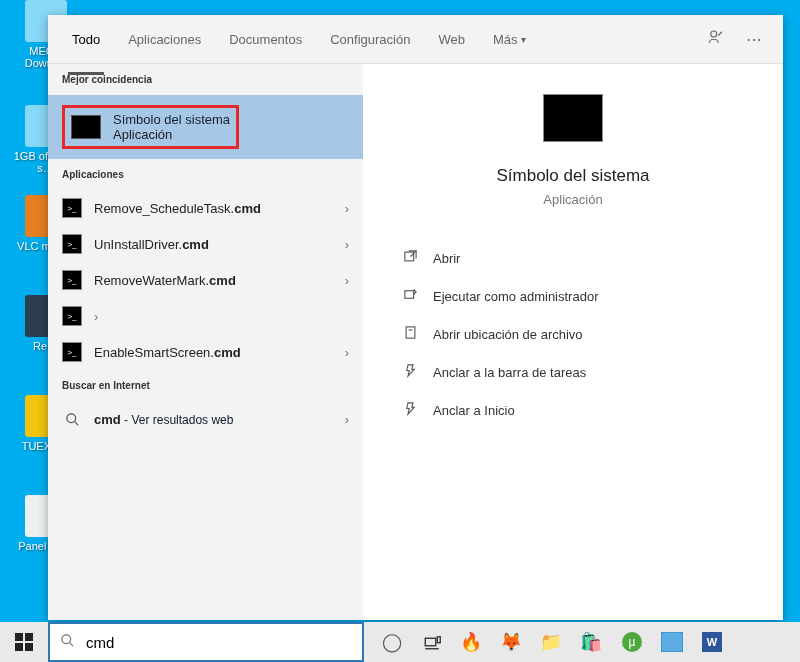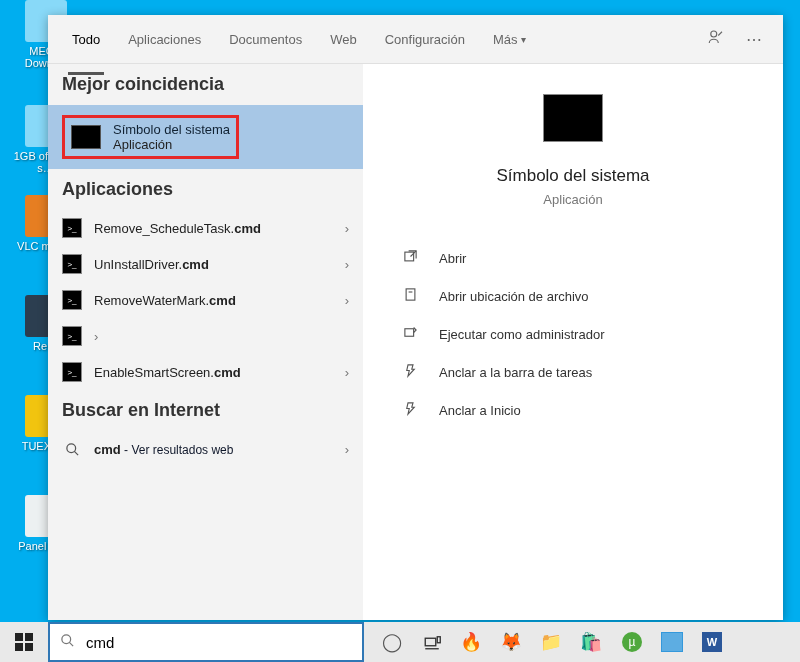--- a/index.html
+++ b/index.html
@@ -10,35 +10,35 @@
 .d2{top:105px}.d3{top:195px}.d4{top:295px}.d5{top:395px}.d6{top:495px}
 .search-panel{position:absolute;left:48px;top:15px;width:735px;height:605px;background:#f3f3f3;box-shadow:0 2px 10px #0005;display:flex;flex-direction:column}
 .tabs{height:48px;display:flex;align-items:center;padding:0 10px;background:#f3f3f3;border-bottom:1px solid #e0e0e0}
 .tab{padding:12px 14px;height:100%;display:flex;align-items:center;color:#666;cursor:pointer;position:relative}
 .tab.active{color:#000}
 .tab.active::after{content:"";position:absolute;bottom:0;left:10px;right:10px;height:3px;background:#555}
 .spacer{flex:1}
 .hdr-icon{width:38px;text-align:center;color:#666;font-size:16px;cursor:pointer}
 .body{flex:1;display:flex;overflow:hidden}
 .left{width:315px;background:#f3f3f3;display:flex;flex-direction:column}
-.sect{padding:10px 14px;font-size:18px;font-weight:600;color:#333}
+.sect{padding:10px 14px;font-size:10px;font-weight:600;color:#333}
 .row{display:flex;align-items:center;padding:8px 14px;gap:12px;cursor:pointer}
 .row .ric{width:20px;height:20px;display:flex;align-items:center;justify-content:center;color:#555;font-size:15px}
 .row .txt{flex:1;color:#222}
 .row .sub{font-size:12px;color:#0f172a}
 .row .chev{color:#777;font-size:13px}
 .best{background:#a7c7e6;display:flex;align-items:center;padding:10px 14px;gap:12px}
 .best-frame{border:3px solid #e62828;padding:4px 6px;display:flex;align-items:center;gap:12px}
 .best .thumb{width:28px;height:22px;background:#000;border:1px solid #555}
 .right{flex:1;background:#fff;padding:30px 34px;display:flex;flex-direction:column;align-items:center}
 .bigthumb{width:58px;height:46px;background:#000;border:1px solid #888;margin-bottom:24px}
 .rtitle{font-size:17px;color:#222;margin-bottom:6px}
 .rsub{font-size:13px;color:#777;margin-bottom:32px}
 .actions{width:100%}
-.act{display:flex;align-items:center;gap:20px;padding:10px 4px;cursor:pointer;color:#333}
+.act{display:flex;align-items:center;gap:14px;padding:10px 4px;cursor:pointer;color:#333}
 .act .ai{width:18px;text-align:center;color:#555;font-size:15px}
 .taskbar{position:absolute;left:0;bottom:0;width:800px;height:40px;background:#e9e9e9;display:flex;align-items:center}
 .start{width:48px;height:40px;display:flex;align-items:center;justify-content:center;cursor:pointer}
 .win{width:18px;height:18px;display:grid;grid-template:1fr 1fr/1fr 1fr;gap:2px}
 .win div{background:#222}
 .searchbox{width:312px;height:36px;display:flex;align-items:center;background:#fff;border:2px solid #3077b5;margin-right:8px}
 .searchbox .mg{width:34px;text-align:center;color:#888;font-size:15px}
 .searchbox input{border:0;outline:0;flex:1;font-size:15px;font-family:inherit;background:transparent}
 .tb-icon{width:40px;height:40px;display:flex;align-items:center;justify-content:center;font-size:18px;cursor:pointer}
 .cmdic{width:24px;height:18px;background:#000;border:1px solid #888;display:inline-flex;align-items:center;justify-content:center;color:#fff;font-size:9px}
@@ -54,22 +54,22 @@
   <div class="desk-icon d3"><div class="blk" style="background:#e67e22"></div><span>VLC med…</span></div>
   <div class="desk-icon d4"><div class="blk" style="background:#2c3e50"></div><span>Re…</span></div>
   <div class="desk-icon d5"><div class="blk" style="background:#f1c40f"></div><span>TUEXP…</span></div>
   <div class="desk-icon d6"><div class="blk" style="background:#ecf0f1"></div><span>Panel de…</span></div>
 
   <div class="search-panel">
     <div class="tabs">
       <div class="tab active">Todo</div>
       <div class="tab">Aplicaciones</div>
       <div class="tab">Documentos</div>
+      <div class="tab">Configuración</div>
       <div class="tab">Web</div>
-      <div class="tab">Configuración</div>
       <div class="tab"><span>Más</span>&nbsp;<span style="font-size:10px">▾</span></div>
       <div class="spacer"></div>
       <div class="hdr-icon">
         <svg width="18" height="18" viewBox="0 0 24 24" fill="none" stroke="#666" stroke-width="1.5">
             <circle cx="9" cy="8" r="4"></circle>
             <path d="M3 20c0-3 3-5 6-5s6 2 6 5"></path>
             <path d="M15 10l5-5"></path>
           </svg>
       </div>
       <div class="hdr-icon">⋯</div>
@@ -149,34 +149,34 @@
                   <rect x="3" y="5" width="14" height="14"></rect>
                   <path d="M9 3h12v12"></path>
                   <path d="M21 3l-9 9"></path>
                 </svg>
             </div>
             <span>Abrir</span>
           </div>
           <div class="act">
             <div class="ai">
               <svg width="15" height="15" viewBox="0 0 24 24" fill="none" stroke="#555" stroke-width="1.8">
+                  <rect x="3" y="6" width="14" height="12"></rect>
+                  <path d="M17 4l4 4-4 4"></path>
+                </svg>
+            </div>
+            <span>Ejecutar como administrador</span>
+          </div>
+          <div class="act">
+            <div class="ai">
+              <svg width="15" height="15" viewBox="0 0 24 24" fill="none" stroke="#555" stroke-width="1.8">
                   <rect x="5" y="3" width="14" height="18"></rect>
                   <path d="M9 8h6"></path>
                 </svg>
             </div>
             <span>Abrir ubicación de archivo</span>
-          </div>
-          <div class="act">
-            <div class="ai">
-              <svg width="15" height="15" viewBox="0 0 24 24" fill="none" stroke="#555" stroke-width="1.8">
-                  <rect x="3" y="6" width="14" height="12"></rect>
-                  <path d="M17 4l4 4-4 4"></path>
-                </svg>
-            </div>
-            <span>Ejecutar como administrador</span>
           </div>
           <div class="act">
             <div class="ai">
               <svg width="15" height="15" viewBox="0 0 24 24" fill="none" stroke="#555" stroke-width="1.8">
                   <path d="M8 3h8l-2 7h4l-10 11 2-9H6z" fill="none"></path>
                 </svg>
             </div>
             <span>Anclar a la barra de tareas</span>
           </div>
           <div class="act">

